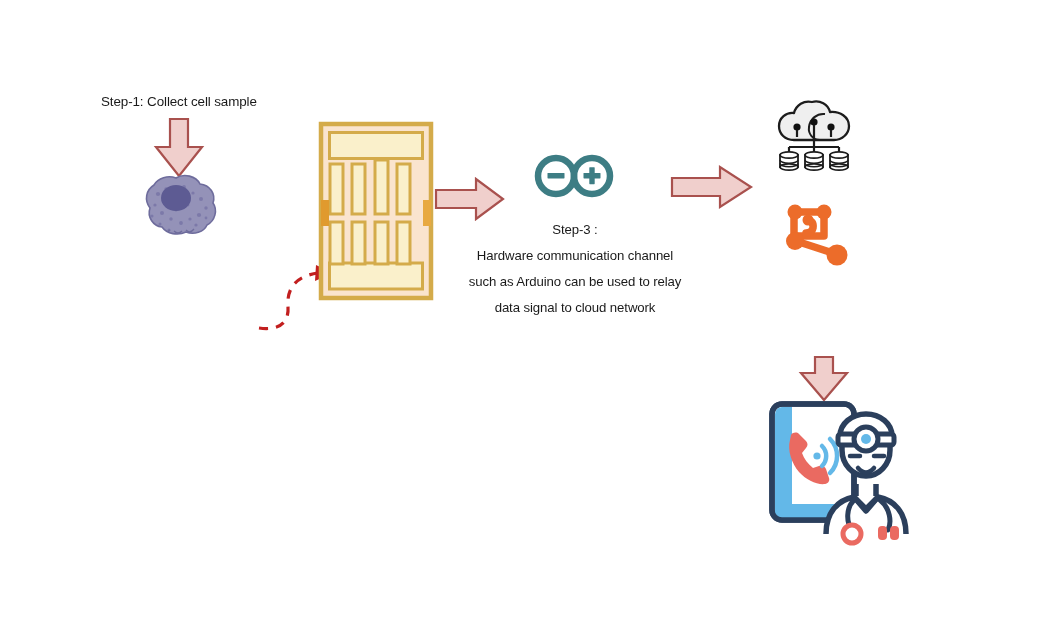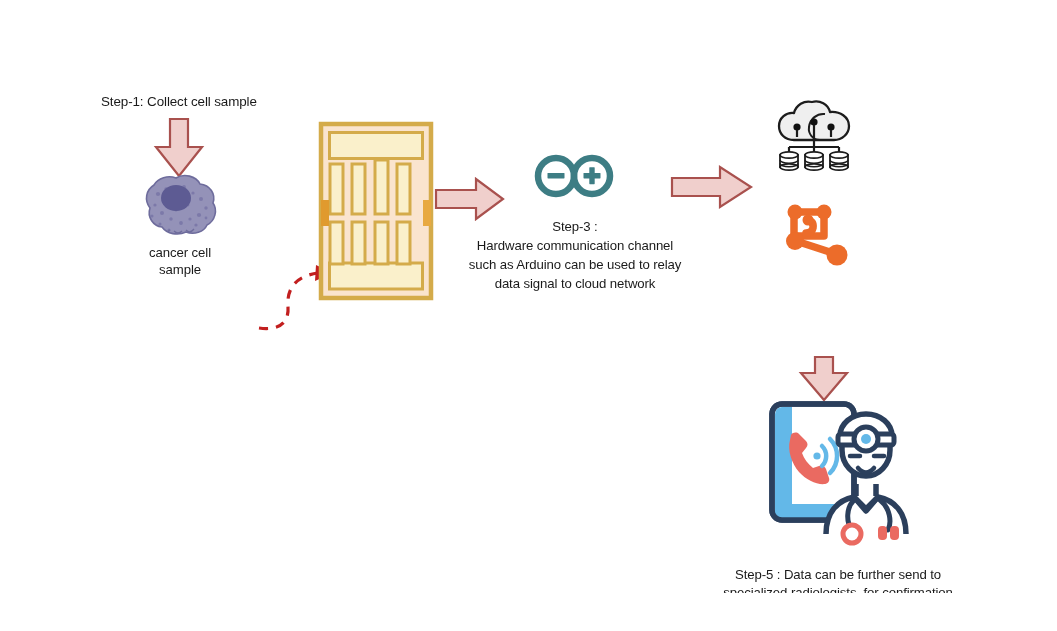--- a/index.html
+++ b/index.html
@@ -79,22 +79,20 @@
       </g>
       <ellipse cx="40" cy="26" rx="15" ry="13" fill="#5d5b93"></ellipse>
       <g clip-path="url(#cellclip)" fill="none" stroke="#6e6c9c" stroke-width="1.3">
         <path d="M26,58 q4,4 8,0"></path>
           <path d="M38,59 q4,4 8,0"></path>
         <path d="M50,58 q4,4 8,-1"></path>
       </g>
     </svg>
   </div>
 
-  <div class="txt center" style="left:120px; top:245px; width:120px;">cancer cell
-sample</div>
 
 
   <div class="abs" style="left:255px; top:255px;">
     <svg width="88" height="85" viewBox="0 0 88 85">
       <path d="M4,73 C26,76 34,66 33,52 C32,38 36,22 63,18" fill="none" stroke="#c21f1f" stroke-width="3.2" stroke-dasharray="9,8" stroke-linecap="butt"></path>
       <polygon points="61,10 78,18 60,26" fill="#c21f1f"></polygon>
     </svg>
   </div>
 
   <div class="abs" style="left:319px; top:122px;">
@@ -139,21 +137,21 @@
         <circle cx="58" cy="24" r="18"></circle>
       </g>
 
       <rect x="13.5" y="21" width="17" height="5.4" rx="0.6" fill="#3d7d84"></rect>
 
       <rect x="49.5" y="21" width="17" height="5.4" rx="0.6" fill="#3d7d84"></rect>
       <rect x="55.3" y="15.2" width="5.4" height="17" rx="0.6" fill="#3d7d84"></rect>
     </svg>
   </div>
 
-  <div class="txt center" style="left:455px; top:217px; width:240px; line-height:19px;">Step-3 :
+  <div class="txt center" style="left:455px; top:217px; width:240px; line-height:26px;">Step-3 :
 Hardware communication channel
 such as Arduino can be used to relay
 data signal to cloud network</div>
 
   <div class="abs" style="left:670px; top:165px;">
     <svg width="84" height="44" viewBox="0 0 84 44">
       <polygon points="2,13 50,13 50,2 81,22 50,42 50,31 2,31" fill="#f0cfcc" stroke="#a9514e" stroke-width="2.2" stroke-linejoin="miter"></polygon>
     </svg>
   </div>
 
@@ -277,16 +275,14 @@
       <path d="M92,108 c-8,8 -8,22 -2,30" fill="none" stroke="#2b3f5c" stroke-width="5" stroke-linecap="round"></path>
       <path d="M118,108 c10,8 12,22 8,30" fill="none" stroke="#2b3f5c" stroke-width="5" stroke-linecap="round"></path>
 
       <circle cx="90" cy="142" r="9" fill="#ffffff" stroke="#ea6a61" stroke-width="5"></circle>
 
       <rect x="116" y="134" width="9" height="14" rx="4" fill="#ea6a61"></rect>
       <rect x="128" y="134" width="9" height="14" rx="4" fill="#ea6a61"></rect>
     </svg>
   </div>
 
-  <div class="txt center" style="left:688px; top:566px; width:300px; line-height:17.5px;">Step-5 : Data can be further send to
-specialized radiologists  for confirmation</div>
 
 </div>
 
 </body></html>

